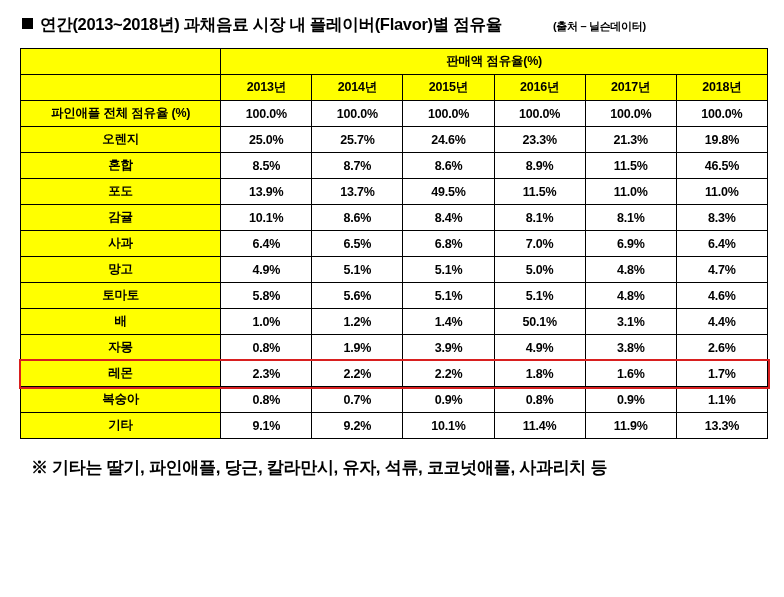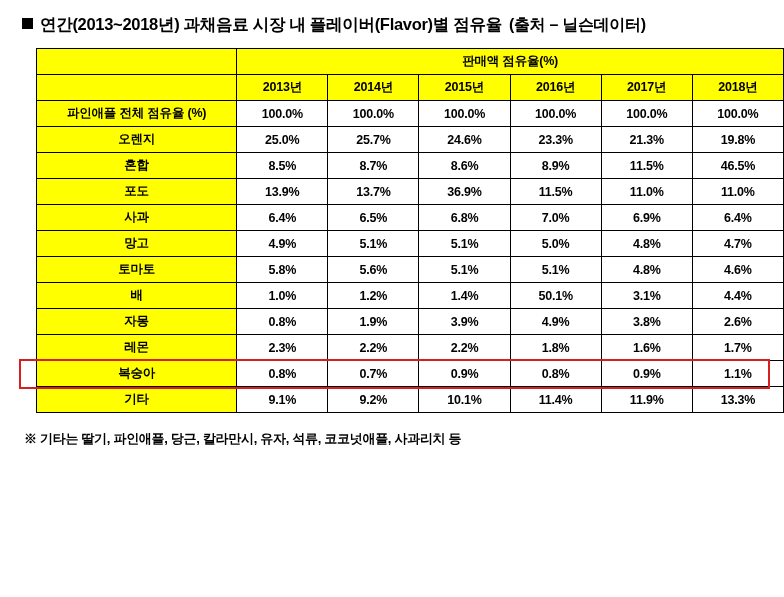--- a/index.html
+++ b/index.html
@@ -36,31 +36,32 @@
     position: relative;
     top: -1px;
   }
   .title-main {
     font-size: 16.5px;
     font-weight: bold;
     letter-spacing: -0.3px;
     white-space: nowrap;
   }
   .title-source {
-    font-size: 16px;
+    font-size: 11px;
     font-weight: bold;
     letter-spacing: -0.3px;
     white-space: nowrap;
+    margin-left: 44px;
   }
 
   table.data {
     border-collapse: collapse;
     table-layout: fixed;
     width: 748px;
-    margin-left: 18px;
+    margin-left: 2px;
   }
   table.data td, table.data th {
     border: 1px solid #000000;
     font-size: 12.5px;
     font-weight: bold;
     padding: 0;
     height: 25px;
     text-align: center;
     vertical-align: middle;
     letter-spacing: -0.2px;
@@ -85,22 +86,22 @@
   }
   
   .highlight-box {
     position: absolute;
     border: 2.5px solid #d81f1f;
     pointer-events: none;
     box-sizing: border-box;
   }
   .footnote {
     margin-top: 17px;
-    margin-left: 6px;
-    font-size: 13px;
+    margin-left: 13px;
+    font-size: 17px;
     font-weight: bold;
     letter-spacing: -0.3px;
   }
 </style>
 </head>
 <body>
 
 <div class="page">
 
   <div class="title-row">
@@ -159,24 +160,33 @@
           <td class="val">8.7%</td>
           <td class="val">8.6%</td>
           <td class="val">8.9%</td>
           <td class="val">11.5%</td>
           <td class="val">46.5%</td>
         </tr>
         <tr>
           <td class="row-label">포도</td>
           <td class="val">13.9%</td>
           <td class="val">13.7%</td>
-          <td class="val">36.9%</td>
+          <td class="val">49.5%</td>
           <td class="val">11.5%</td>
           <td class="val">11.0%</td>
           <td class="val">11.0%</td>
+        </tr>
+        <tr>
+          <td class="row-label">감귤</td>
+          <td class="val">10.1%</td>
+          <td class="val">8.6%</td>
+          <td class="val">8.4%</td>
+          <td class="val">8.1%</td>
+          <td class="val">8.1%</td>
+          <td class="val">8.3%</td>
         </tr>
         <tr>
           <td class="row-label">사과</td>
           <td class="val">6.4%</td>
           <td class="val">6.5%</td>
           <td class="val">6.8%</td>
           <td class="val">7.0%</td>
           <td class="val">6.9%</td>
           <td class="val">6.4%</td>
         </tr>

